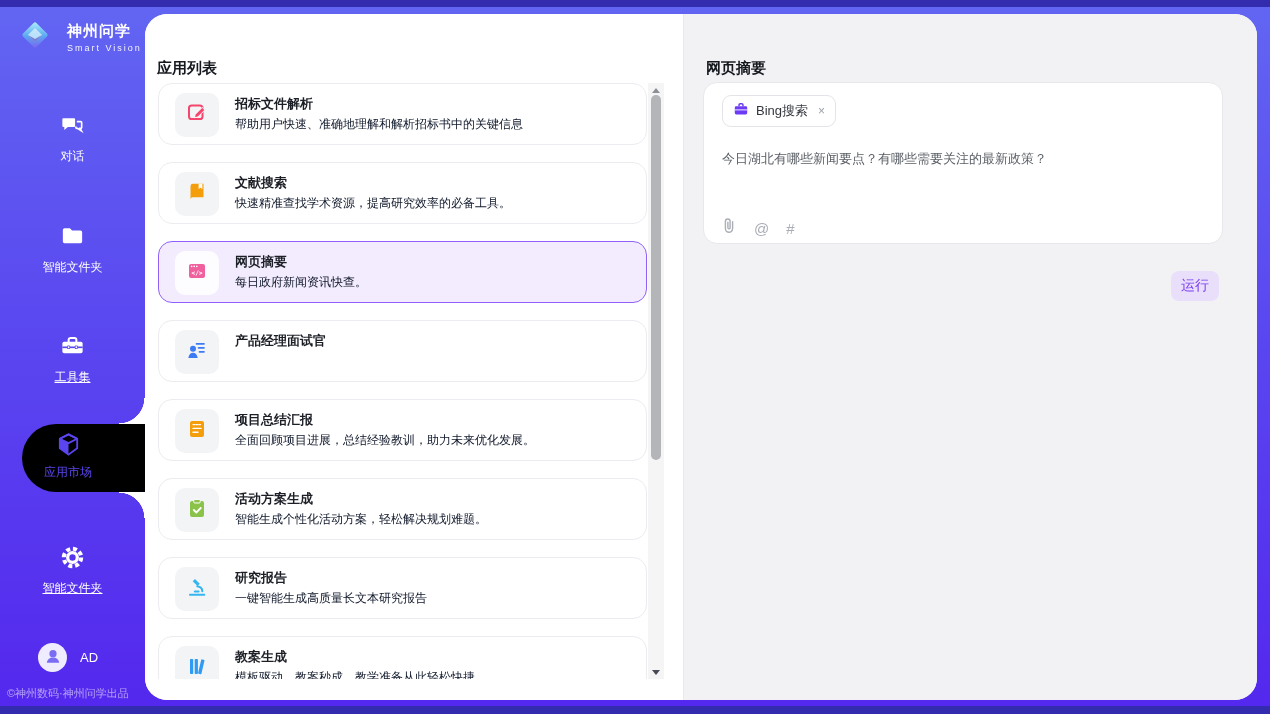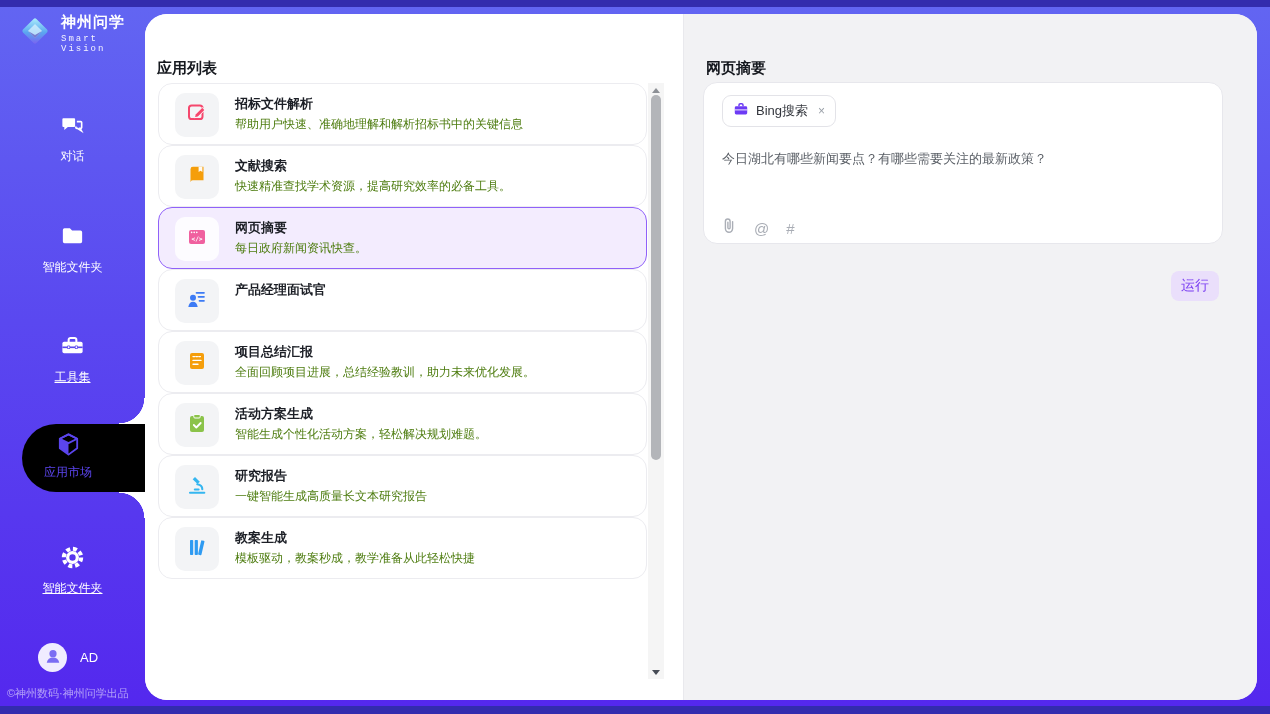--- a/index.html
+++ b/index.html
@@ -10,21 +10,21 @@
     font-family:"Liberation Sans", sans-serif;
   }
   
   .app-bg {
     position:absolute; left:0; right:0; top:7px; bottom:8px;
     background:linear-gradient(180deg,#6265f2 0%, #5a48f0 45%, #5428ee 100%);
   }
 
   
   .sidebar { position:absolute; left:0; top:7px; bottom:8px; width:145px; color:#fff; }
-  .logo { position:absolute; left:20px; top:6px; display:flex; align-items:center; gap:11px;font-family:Liberation Mono, monospace; }
+  .logo { position:absolute; left:20px; top:13px; display:flex; align-items:center; gap:17px; }
   .logo-text .cn { font-size:15px; font-weight:bold; letter-spacing:1px; }
   .logo-text .en { font-size:9px; letter-spacing:2px; opacity:.92; margin-top:2px; }
 
   .nav-item { position:absolute; left:0; width:145px; text-align:center; cursor:pointer; }
   .nav-item .nav-label { display:block; margin-top:5px; font-size:12px; color:#fff; }
   .nav-item .nav-label.underline { text-decoration:underline; }
   .nav-chat   { top:105px; }
   .nav-folder { top:216px;text-align:center; }
   .nav-tools  { top:326px; }
   .nav-gear   { top:537px; }
@@ -57,31 +57,31 @@
   .list-pane { width:538px; position:relative; background:#fff; }
   .detail-pane { flex:1; position:relative; background:#f2f2f4; border-left:1px solid #e9e9ed; }
   .pane-title { position:absolute; font-size:15px; font-weight:bold; color:#15181e;margin-top:19px; }
   .list-pane .pane-title { left:12px; top:26px; }
   .detail-pane .pane-title { left:22px; top:26px; }
 
   
   .list-viewport { position:absolute; left:0; top:69px; width:503px; height:596px; overflow:hidden; }
   .cards { position:absolute; left:13px; top:0; width:489px; }
   .app-card {
-    position:relative; height:62px; background:#fff;
+    position:relative; height:62px; margin-bottom:17px; background:#fff;
     border:1px solid #ececf0; border-radius:14px; cursor:pointer;padding-left:44px;
   }
   .app-card.selected { background:#f3ecfe; border:1.5px solid #9061f9; }
   .tile {
     position:absolute; left:16px; top:9px; width:44px; height:44px; border-radius:10px;
     background:#f3f4f6; display:flex; align-items:center; justify-content:center;
   }
   .app-card.selected .tile { background:#fdfcff; }
   .app-title { position:absolute; left:76px; top:11px; font-size:13px; font-weight:bold; color:#1c1f26; }
-  .app-desc  { position:absolute; left:76px; top:32px; font-size:12px; color:#4d7c0f; white-space:nowrap; }
+  .app-desc  { position:absolute; left:76px; top:32px; font-size:12px; color:#0f172a; white-space:nowrap; }
 
   
   .scrollbar { position:absolute; left:503px; top:69px; width:16px; height:596px; background:#f5f5f5; }
   .sb-btn { position:absolute; left:0; width:16px; height:14px; display:flex; align-items:center; justify-content:center; cursor:pointer; }
   .sb-up { top:0; } .sb-down { bottom:0; }
   .tri-up { width:0; height:0; border-left:4px solid transparent; border-right:4px solid transparent; border-bottom:5px solid #8d9096; }
   .tri-down { width:0; height:0; border-left:4px solid transparent; border-right:4px solid transparent; border-top:5px solid #464b55; }
   .sb-thumb { position:absolute; left:3px; top:12px; width:10px; height:365px; background:#b3b5b9; border-radius:5px; cursor:pointer; }
 
   

